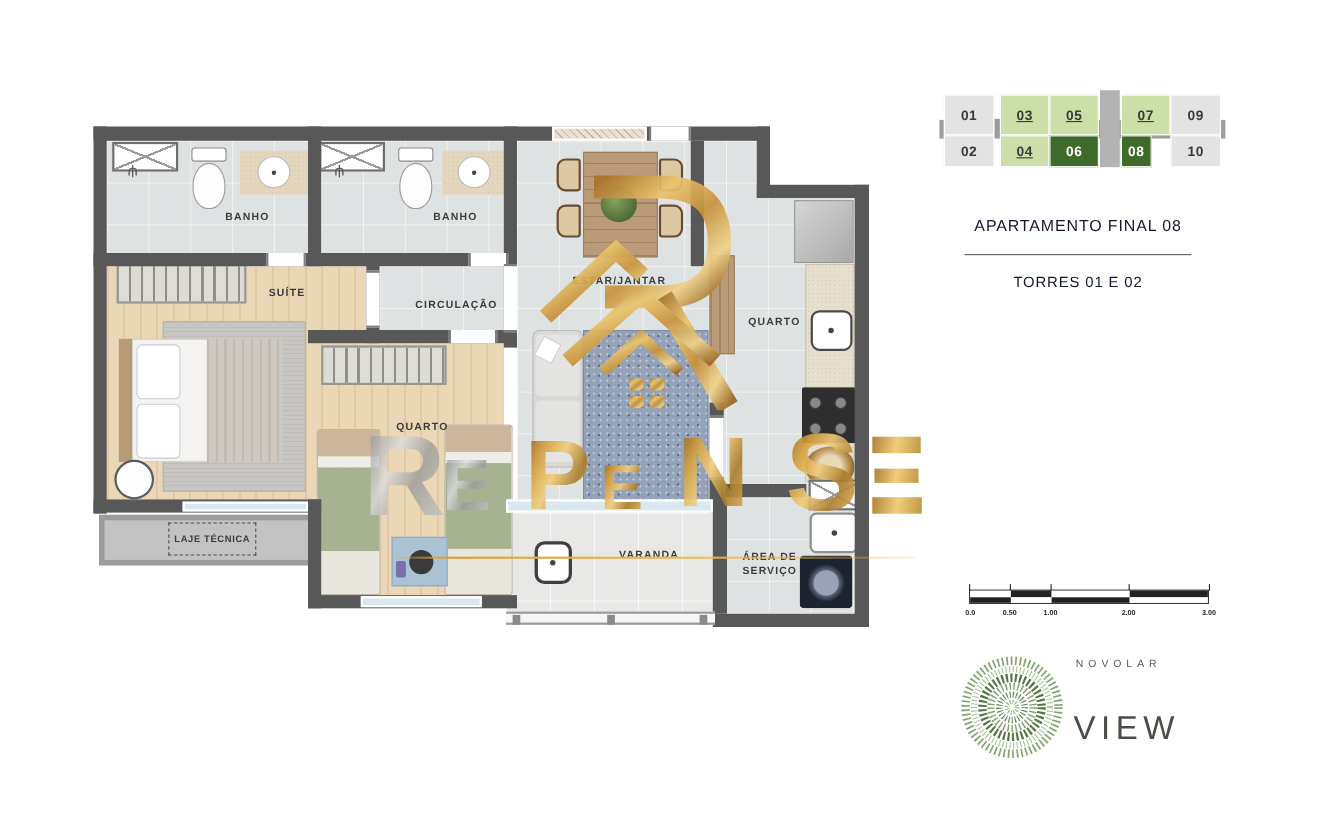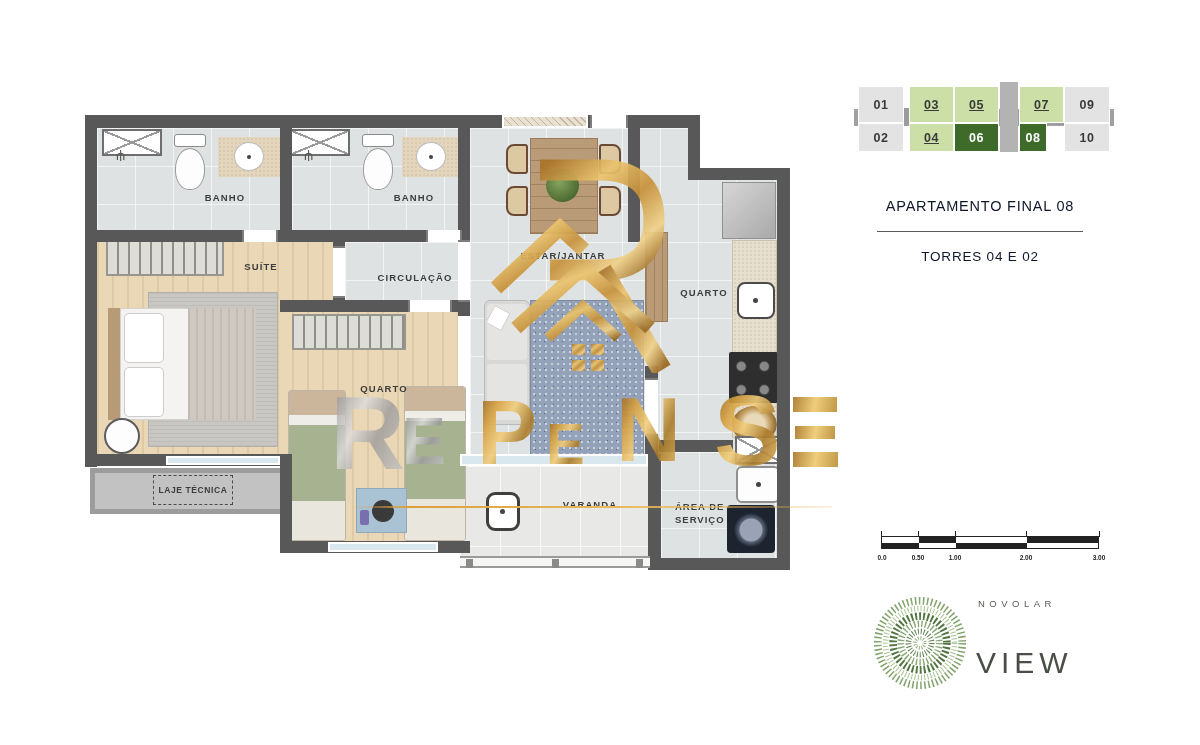--- a/index.html
+++ b/index.html
@@ -255,21 +255,21 @@
     <div class="ucell u-light" style="left:100px;top:4px;width:45px;height:37px;">05</div>
     <div class="ucell u-dark" style="left:100px;top:41px;width:45px;height:29px;">06</div>
     <div class="ucell u-light" style="left:165px;top:4px;width:45px;height:37px;">07</div>
     <div class="ucell u-dark" style="left:165px;top:41px;width:28px;height:29px;">08</div>
     <div class="ucell u-gray" style="left:210px;top:4px;width:46px;height:37px;">09</div>
     <div class="ucell u-gray" style="left:210px;top:41px;width:46px;height:29px;">10</div>
   </div>
 
   <div class="ptitle" style="left:815px;top:198px;">APARTAMENTO FINAL 08</div>
   <div class="abs" style="left:877px;top:231px;width:206px;height:1px;background:#5a5a5a;"></div>
-  <div class="ptitle" style="left:815px;top:249px;font-size:13.5px;">TORRES 04 E 02</div>
+  <div class="ptitle" style="left:815px;top:249px;font-size:13.5px;">TORRES 01 E 02</div>
 
   <div class="abs" style="left:879px;top:531px;width:226px;height:32px;">
     <div class="tick" style="left:2px;"></div>
     <div class="tick" style="left:39px;"></div>
     <div class="tick" style="left:76px;"></div>
     <div class="tick" style="left:147px;"></div>
     <div class="tick" style="left:220px;"></div>
     <div class="abs" style="left:2px;top:5px;width:218px;height:13px;border:1px solid #222;box-sizing:border-box;">
       <div style="height:6px;">
         <div class="scale-seg" style="width:37px;background:#fff;"></div>

